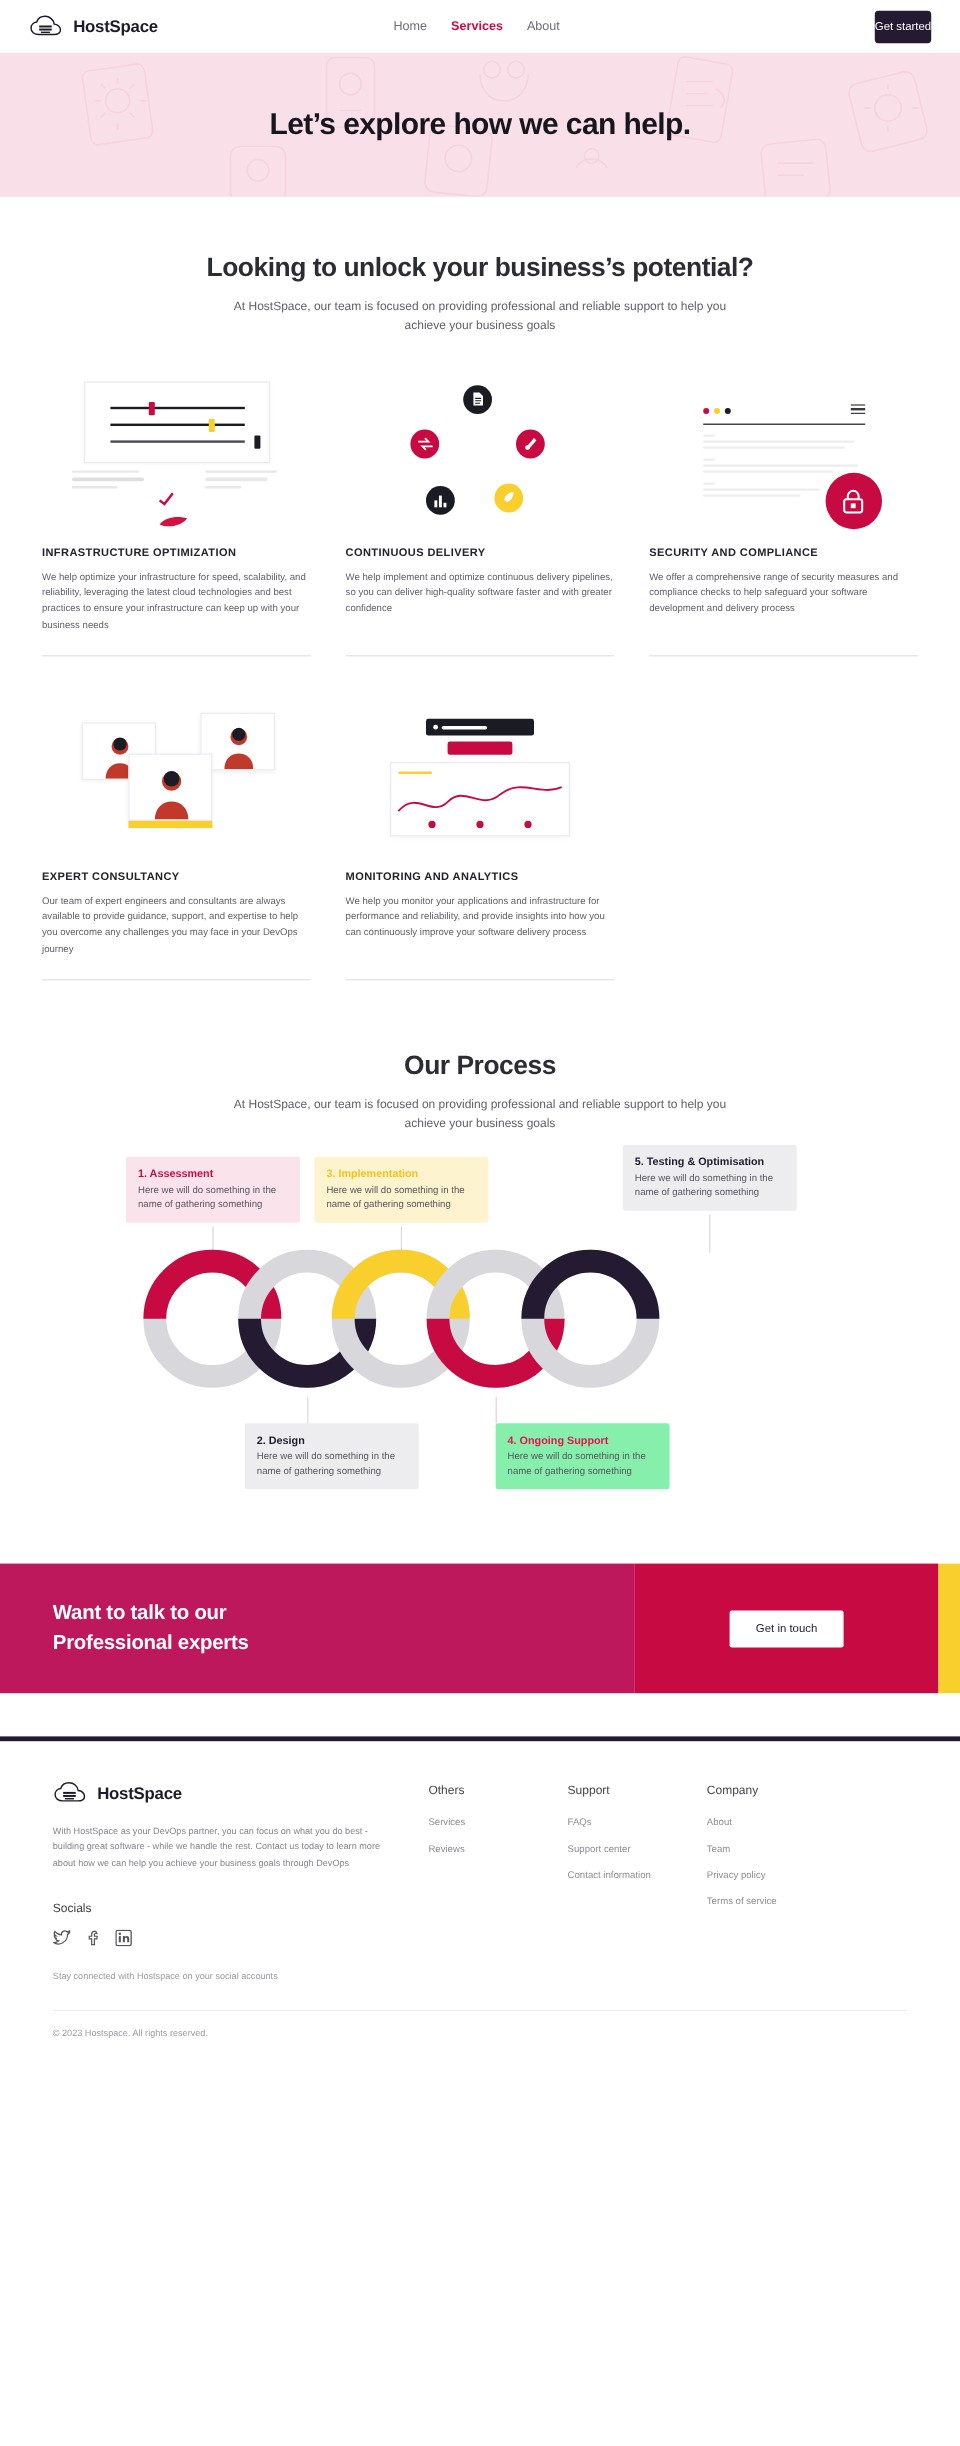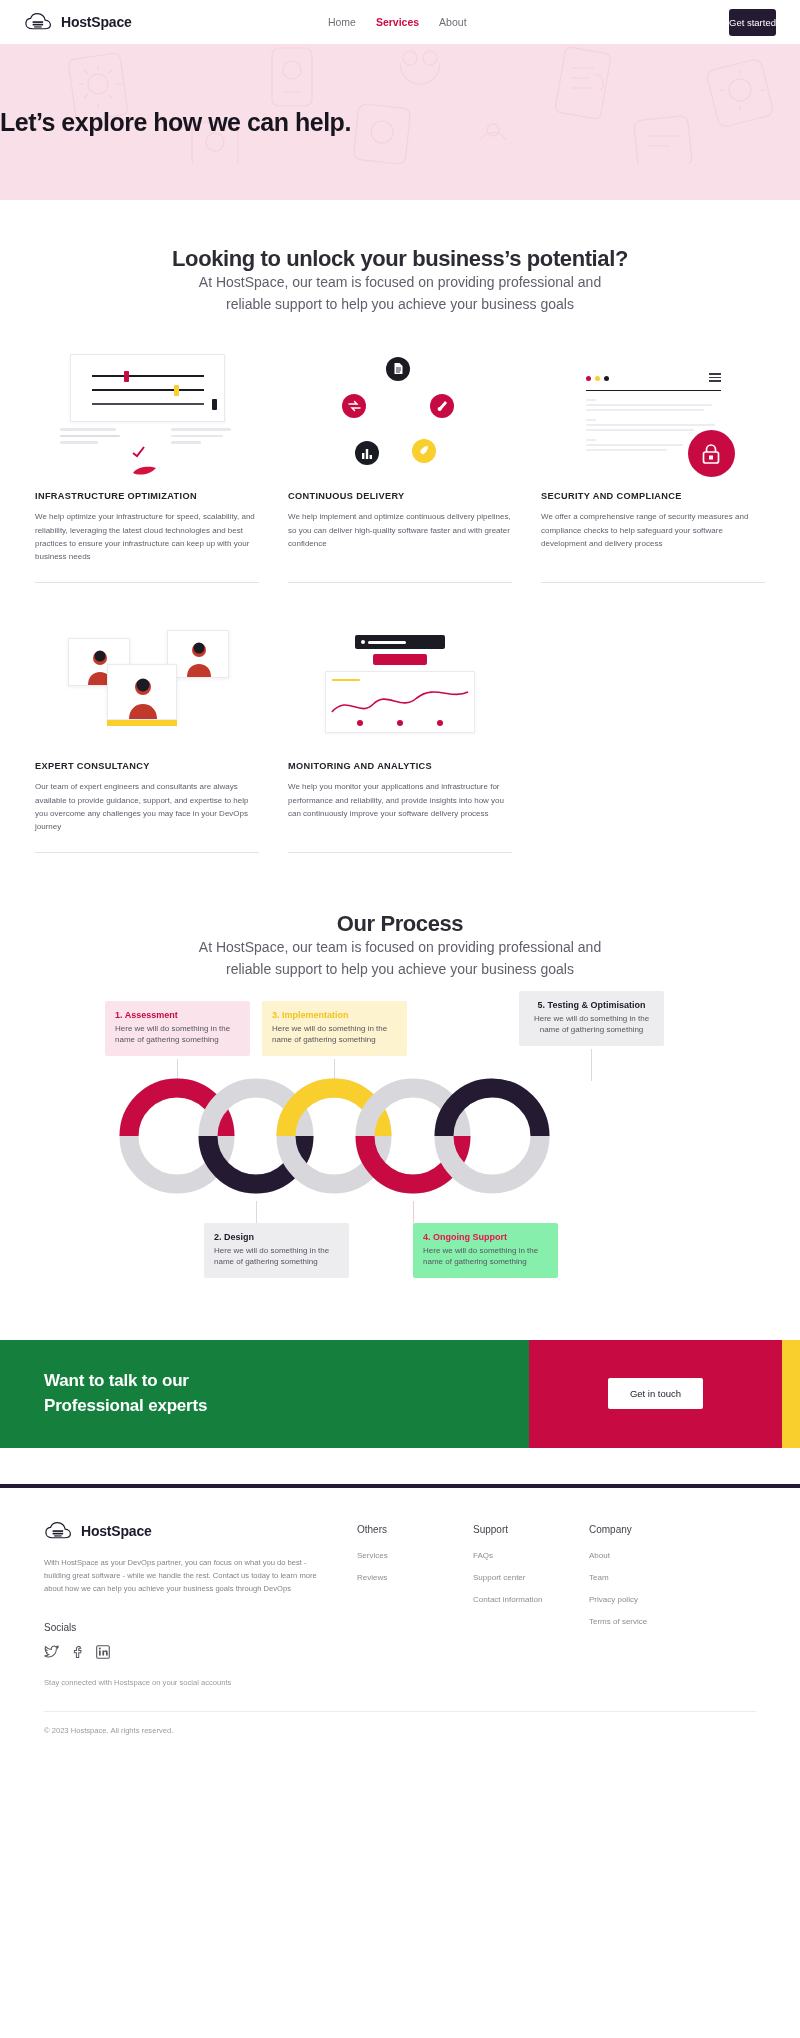--- a/index.html
+++ b/index.html
@@ -37,42 +37,42 @@
     font-size: 9.5px;
     padding: 8px 0;
     border: none;
     border-radius: 3px;
     cursor: pointer;
     font-family: "Liberation Sans", sans-serif;
   }
 
   
   .hero {
-    height: 156px;
+    height: 120px;
     background: #f9dfe8;
     position: relative;
     overflow: hidden;
-    display: flex; align-items: center; 
+    display: flex; align-items: center; justify-content: center;
   }
   .hero-pattern { position: absolute; inset: 0; opacity: .45; }
   .hero-title {
     position: relative;
     font-size: 25px;
     font-weight: bold;
     color: #17161f;
     letter-spacing: -0.5px;
   }
 
   
   .services { padding: 46px 0 0; }
   .sec-head { text-align: center; padding: 0 90px; }
   .sec-title { font-size: 22px; font-weight: bold; color: #2c2c34; letter-spacing: -0.4px; }
   .sec-sub {
-    font-size: 14px; color: #5f5f6b; line-height: 1.55;
-    margin-top: 0; max-width: 430px; margin-left: auto; margin-right: auto;
+    font-size: 10px; color: #5f5f6b; line-height: 1.55;
+    margin-top: 12px; max-width: 430px; margin-left: auto; margin-right: auto;
   }
 
   .cards-grid {
     display: grid;
     grid-template-columns: repeat(3, 1fr);
     column-gap: 29px;
     row-gap: 0;
     padding: 0 35px;
     margin-top: 34px;
   }
@@ -148,21 +148,21 @@
   .step-card {
     position: absolute; width: 145px; padding: 9px 10px 10px; border-radius: 2px;
   }
   .step-title { font-size: 9px; font-weight: bold; margin-bottom: 3px; }
   .step-desc { font-size: 8px; color: #56565f; line-height: 1.45; }
   .connector { position:absolute; width:1px; background:#d9d9de; }
 
   
   .cta { display:flex; height: 108px; margin-top: 74px; }
   .cta-left {
-    background:#15803d; flex: 0 0 529px; display:flex; align-items:center; padding-left: 44px;
+    background:#be185d; flex: 0 0 529px; display:flex; align-items:center; padding-left: 44px;
   }
   .cta-title { color:#fff; font-size:17px; font-weight:bold; line-height:1.45; letter-spacing:-0.2px;}
   .cta-mid { background:#c80a43; flex: 1; display:flex; align-items:center; justify-content:center;}
   .cta-btn {
     background:#fff; color:#1d1b2b; border:none; font-size:9.5px; padding:10px 22px;
     border-radius:2px; cursor:pointer; font-family:"Liberation Sans", sans-serif;
   }
   .cta-right { background:#f9cf2e; flex: 0 0 18px; }
 
   
@@ -435,21 +435,21 @@
   <div class="rings-wrap">
 
     <div class="step-card" style="left:105px;top:0;background:#fbe3ec;">
       <div class="step-title" style="color:#c80a43;">1. Assessment</div>
       <div class="step-desc">Here we will do something in the name of gathering something</div>
     </div>
     <div class="step-card" style="left:262px;top:0;background:#fdf3cf;">
       <div class="step-title" style="color:#f0c419;">3. Implementation</div>
       <div class="step-desc">Here we will do something in the name of gathering something</div>
     </div>
-    <div class="step-card" style="left:519px;top:-10px;background:#ededf0;text-align:center;">
+    <div class="step-card" style="left:519px;top:-10px;background:#ededf0;">
       <div class="step-title" style="color:#1d1b2b;">5. Testing &amp; Optimisation</div>
       <div class="step-desc">Here we will do something in the name of gathering something</div>
     </div>
 
     <div class="connector" style="left:177px;top:58px;height:22px;"></div>
     <div class="connector" style="left:334px;top:58px;height:22px;"></div>
     <div class="connector" style="left:591px;top:48px;height:32px;"></div>
 
     <svg width="800" height="130" viewBox="0 0 800 130" style="position:absolute;left:0;top:72px;">
       <g fill="none" stroke-width="19">

